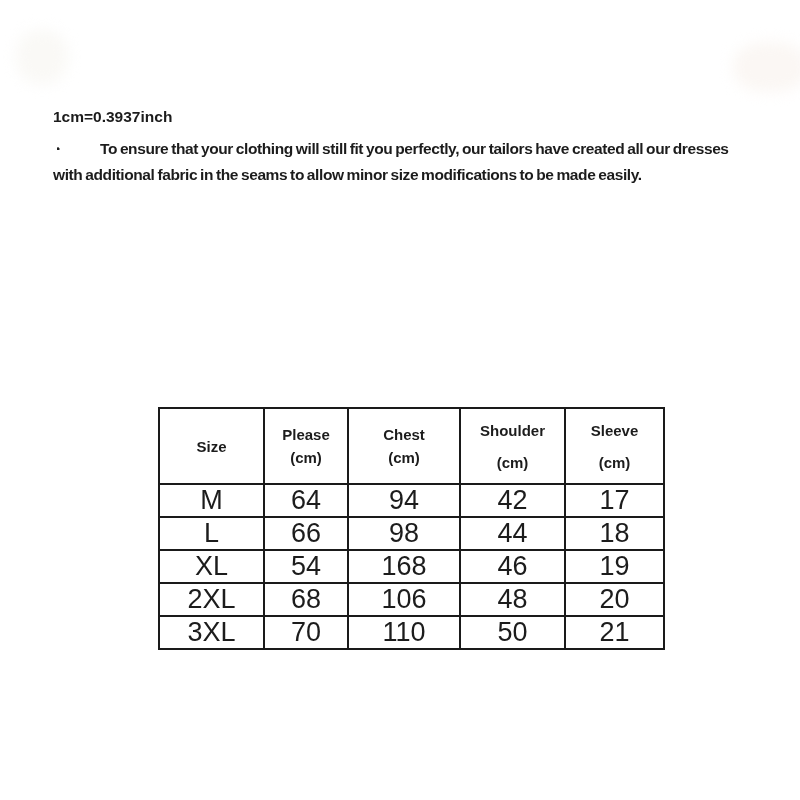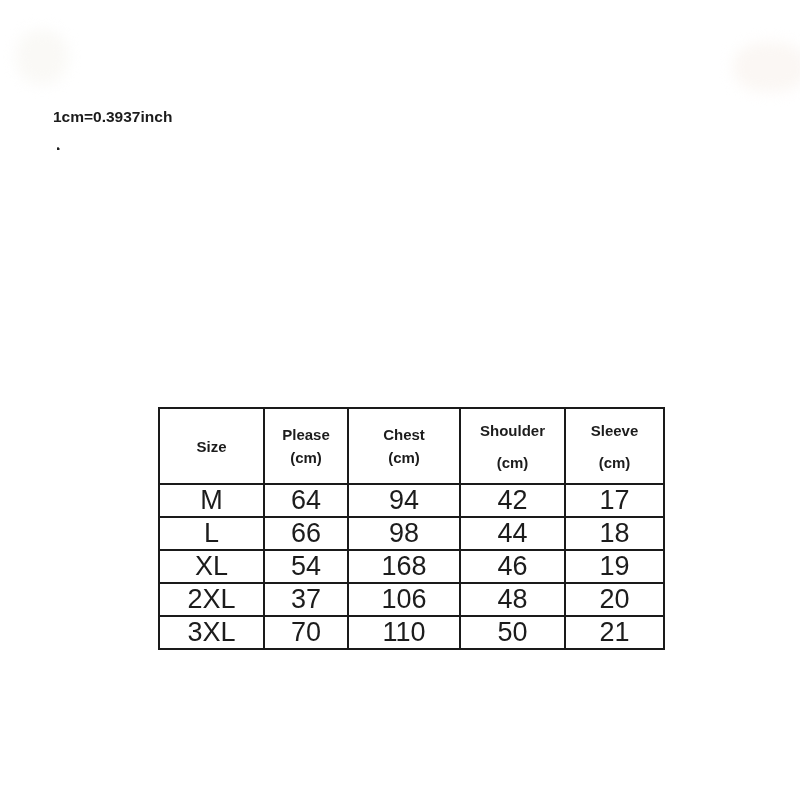--- a/index.html
+++ b/index.html
@@ -81,21 +81,21 @@
 
   <div class="doc">
     <p>1cm=0.3937inch</p>
 
     <p class="bullet"><span class="dot">·</span></p>
 
     <p class="bullet"><span class="dot">·</span></p>
 
     <p class="bullet"><span class="dot">·</span></p>
 
-    <p class="bullet"><span class="dot">·</span></p>
+    <p class="bullet"><span class="dot">·</span><span class="condensed">To ensure that your clothing will still fit you perfectly, our tailors have created all our dresses with additional fabric in the seams to allow minor size modifications to be made easily.</span></p>
   </div>
 
   <table class="size-table">
     <colgroup>
       <col class="c-size">
         <col class="c-length">
         <col class="c-chest">
         <col class="c-shoulder">
         <col class="c-sleeve">
     </colgroup>
@@ -139,21 +139,21 @@
       </tr>
       <tr>
         <td>XL</td>
         <td>54</td>
         <td>168</td>
         <td>46</td>
         <td>19</td>
       </tr>
       <tr>
         <td>2XL</td>
-        <td>37</td>
+        <td>68</td>
         <td>106</td>
         <td>48</td>
         <td>20</td>
       </tr>
       <tr>
         <td>3XL</td>
         <td>70</td>
         <td>110</td>
         <td>50</td>
         <td>21</td>

